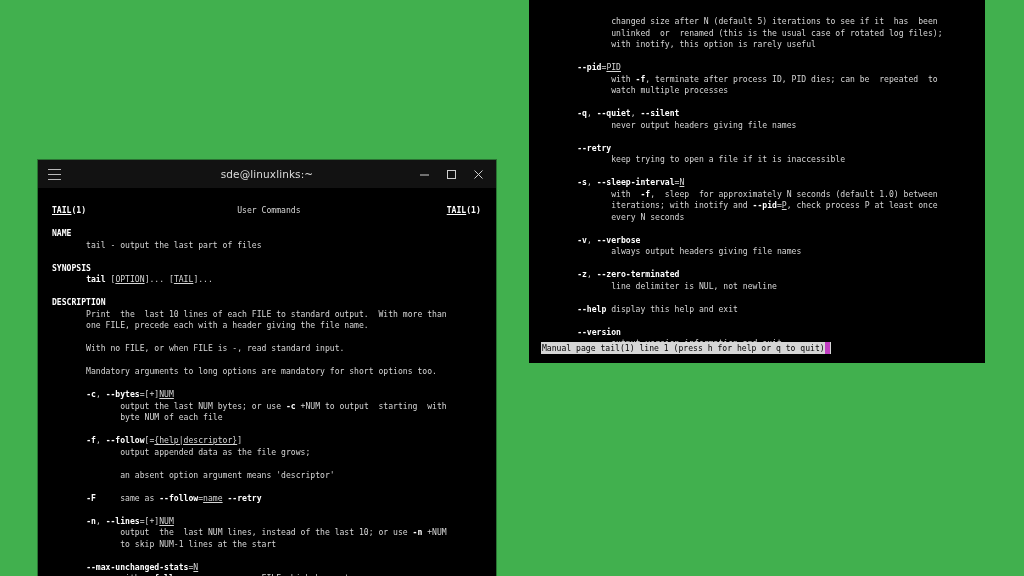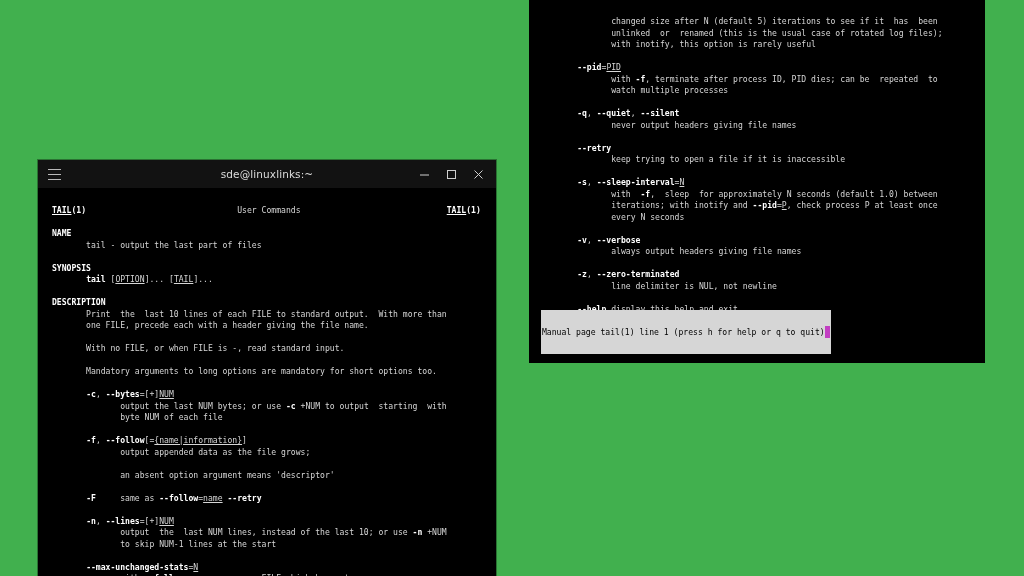--- a/index.html
+++ b/index.html
@@ -115,21 +115,21 @@
     position: absolute;
     left: 12px;
     bottom: 9px;
     height: 12px;
     background: #d6d6d6;
     color: #000000;
     font-family: "DejaVu Sans Mono", monospace;
     font-size: 8.1px;
     line-height: 12px;
     white-space: pre;
-    padding: 16px 1px;
+    padding: 0 1px;
     display: flex;
     align-items: center;
   }
   .status-bar .cursor {
     display: inline-block;
     width: 5px;
     height: 12px;
     background: #c23ec2;
   }
 </style>
@@ -211,21 +211,21 @@
        one FILE, precede each with a header giving the file name.
 
        With no FILE, or when FILE is -, read standard input.
 
        Mandatory arguments to long options are mandatory for short options too.
 
        <span class="b">-c</span>, <span class="b">--bytes</span>=[+]<span class="u">NUM</span>
               output the last NUM bytes; or use <span class="b">-c</span> +NUM to output  starting  with
               byte NUM of each file
 
-       <span class="b">-f</span>, <span class="b">--follow</span>[=<span class="u">{name|information}</span>]
+       <span class="b">-f</span>, <span class="b">--follow</span>[=<span class="u">{help|descriptor}</span>]
               output appended data as the file grows;
 
               an absent option argument means 'descriptor'
 
        <span class="b">-F</span>     same as <span class="b">--follow</span>=<span class="u">name</span> <span class="b">--retry</span>
 
        <span class="b">-n</span>, <span class="b">--lines</span>=[+]<span class="u">NUM</span>
               output  the  last NUM lines, instead of the last 10; or use <span class="b">-n</span> +NUM
               to skip NUM-1 lines at the start
 

